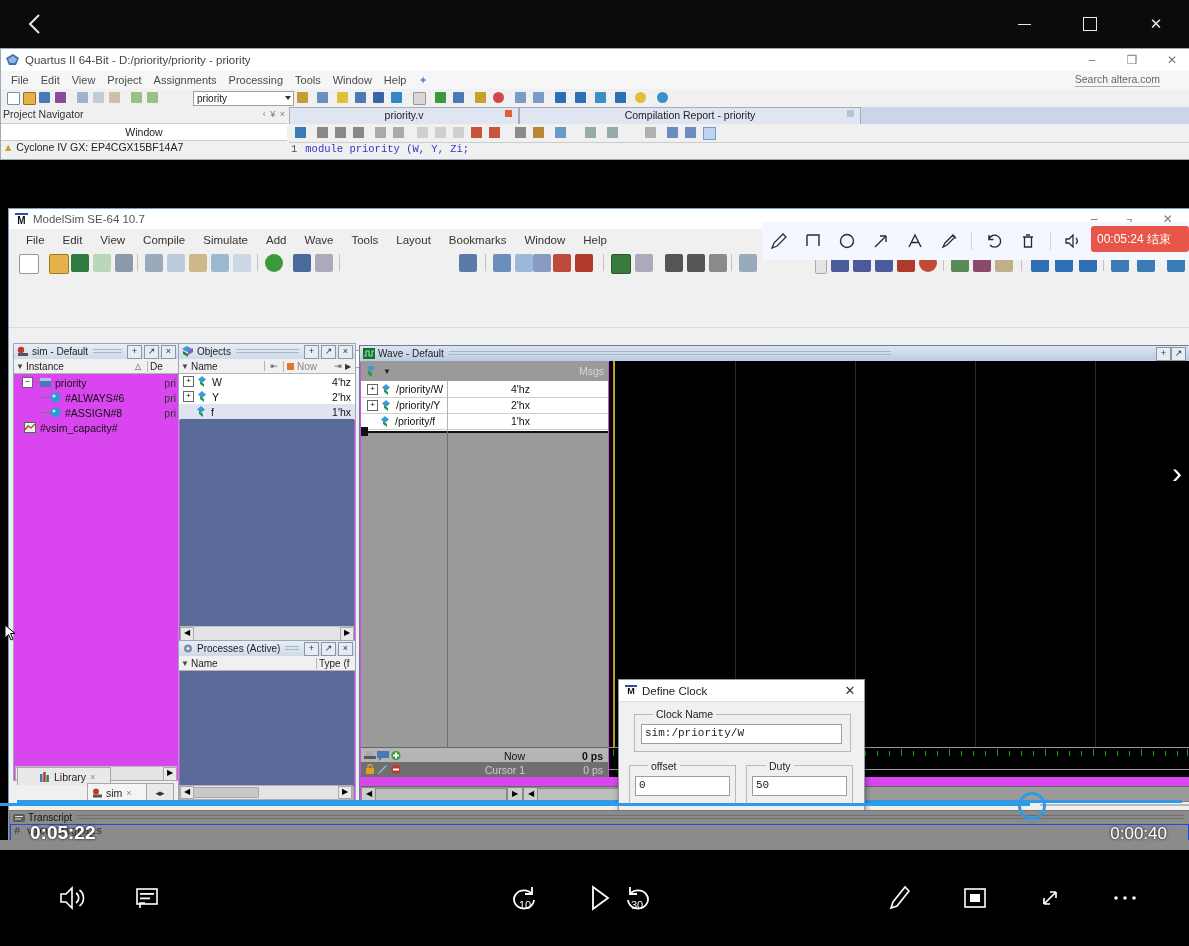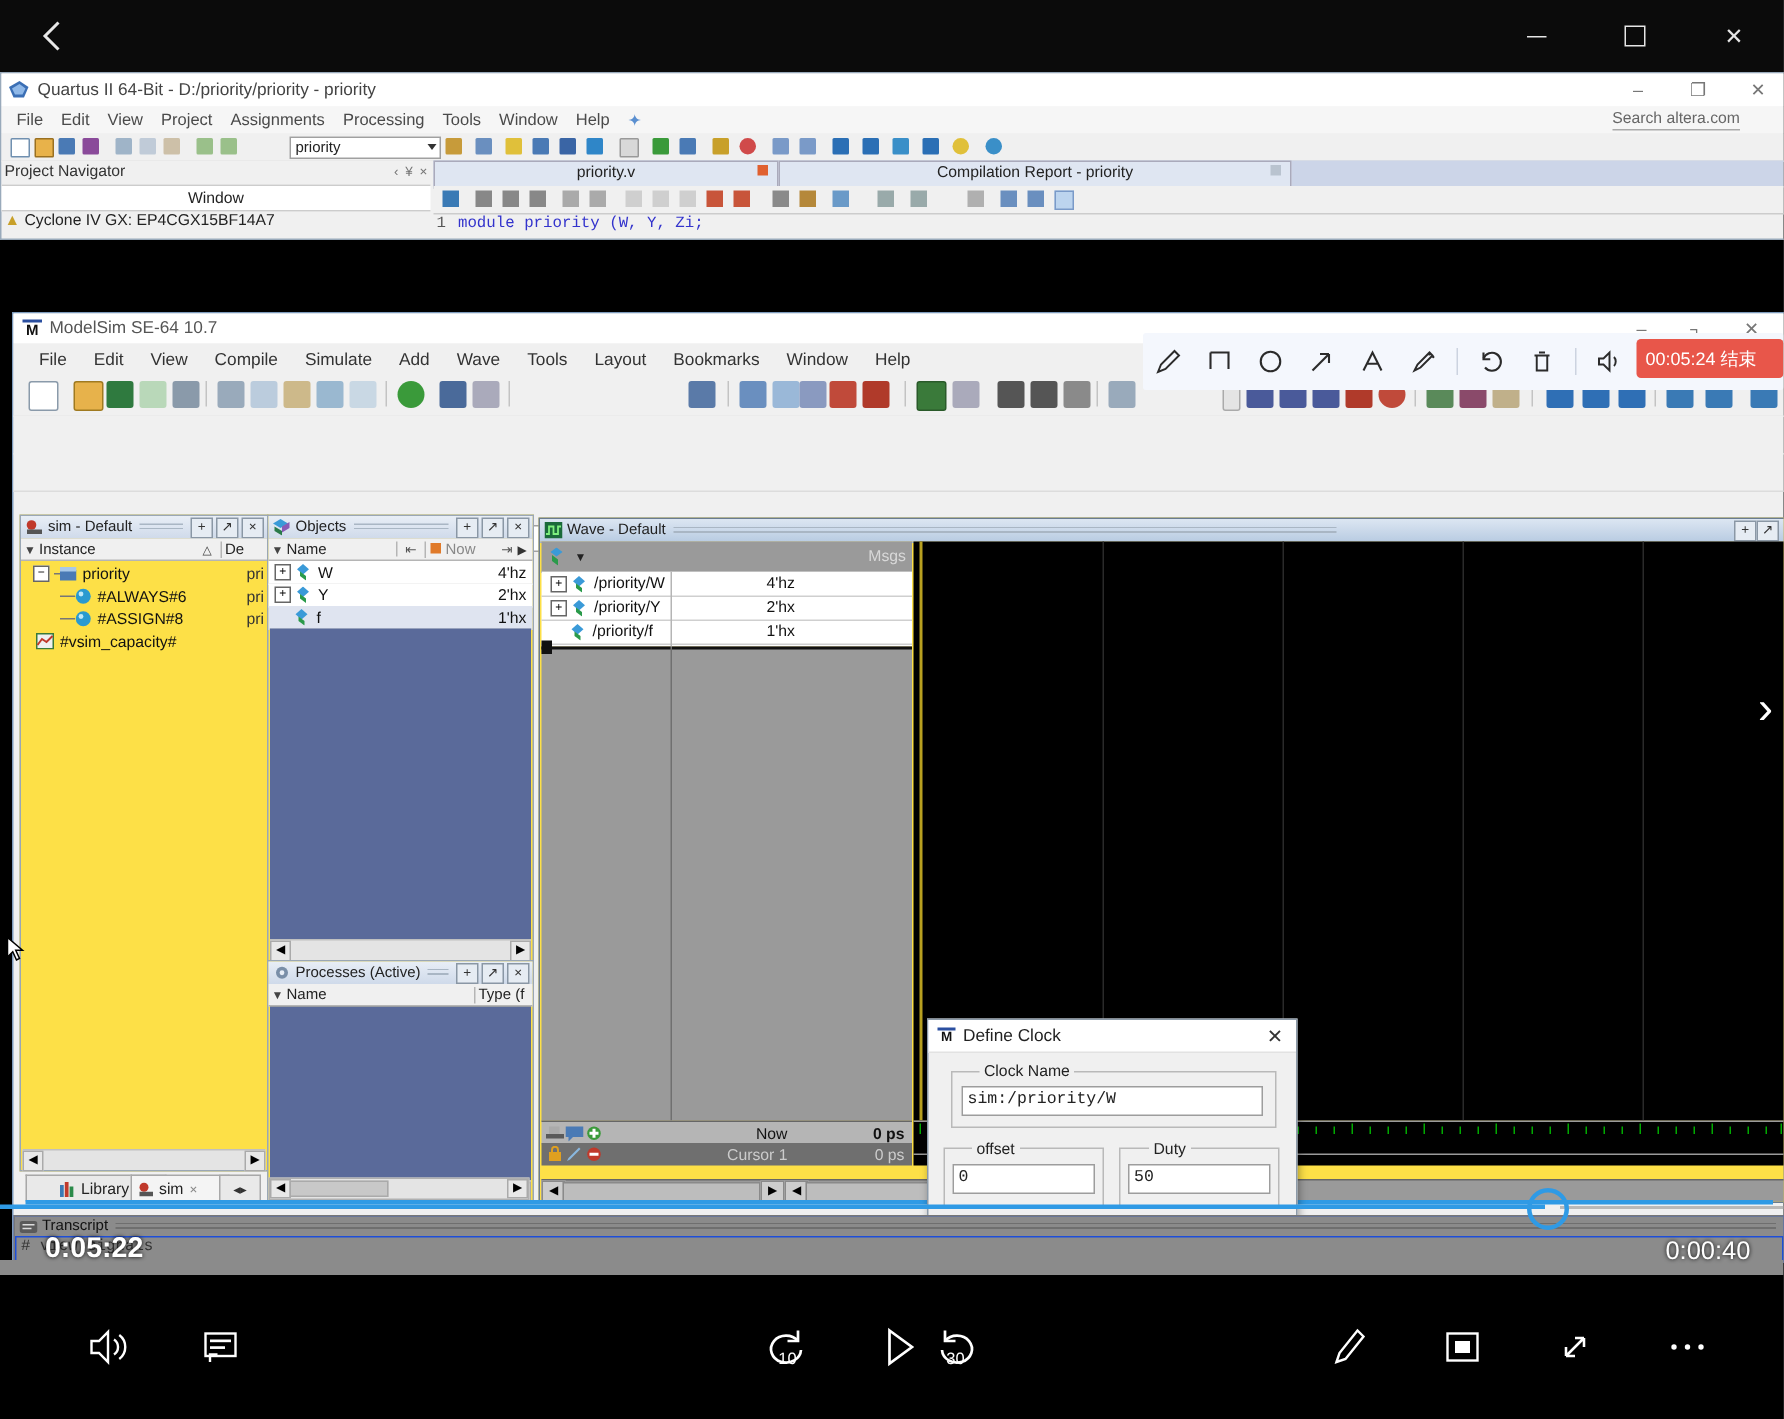--- a/index.html
+++ b/index.html
@@ -77,21 +77,21 @@
   .fldbox{position:absolute;background:#fff;border:1px solid #a2a2a2;font-size:10.5px;
           color:#333;padding-left:3px;font-family:"Liberation Mono",monospace;}
   .combobox{position:absolute;background:#fff;border:1px solid #a2a2a2;font-size:10.5px;color:#444;}
   .combobox .cb-t{padding-left:3px;font-family:"Liberation Mono",monospace;}
   .combobox .cb-a{position:absolute;right:1px;top:1px;bottom:1px;width:14px;background:#ececec;
           border-left:1px solid #bbb;}
   .combobox .cb-a:after{content:"";position:absolute;left:4px;top:6px;border-left:4px solid transparent;
           border-right:4px solid transparent;border-top:5px solid #333;}
 
   
-  .panel{position:absolute;background:#fde047;border:1px solid #9aa7b5;}
+  .panel{position:absolute;background:#d946ef;border:1px solid #9aa7b5;}
   .panel-hdr{position:absolute;left:0;top:0;right:0;height:15px;
              background:linear-gradient(#e8eef6,#cfdaea);border-bottom:1px solid #a9b6c4;
              font-size:10px;color:#222;display:flex;align-items:center;padding-left:3px;}
   .panel-hdr .ph-ic{width:12px;height:11px;margin-right:3px;}
   .panel-hdr .grip{flex:1;height:5px;margin:0 5px;
              background:repeating-linear-gradient(#a9b6c4,#a9b6c4 1px,transparent 1px,transparent 3px);}
   .ph-btn{width:13px;height:12px;margin-right:2px;border:1px solid #8a97a5;background:#e6ecf3;
           font-size:9px;line-height:10px;text-align:center;color:#333;}
   .col-hdr{position:absolute;left:0;right:0;height:14px;background:#f0f0f0;border-bottom:1px solid #b5b5b5;
            font-size:10px;color:#222;display:flex;align-items:center;}
@@ -823,21 +823,21 @@
       <div style="position:absolute;left:1px;bottom:0;right:1px;height:14px;background:#9a9a9a;border-top:1px solid #666;">
         <div style="position:absolute;left:0;top:0;width:14px;height:13px;background:#cdcdcd;border:1px solid #8a8a8a;font-size:8px;text-align:center;line-height:11px;">◀</div>
         <div style="position:absolute;left:14px;top:1px;width:130px;height:11px;background:#bdbdbd;border:1px solid #8a8a8a;"></div>
         <div style="position:absolute;left:146px;top:0;width:14px;height:13px;background:#cdcdcd;border:1px solid #8a8a8a;font-size:8px;text-align:center;line-height:11px;">▶</div>
         <div style="position:absolute;left:162px;top:0;width:14px;height:13px;background:#cdcdcd;border:1px solid #8a8a8a;font-size:8px;text-align:center;line-height:11px;">◀</div>
         <div style="position:absolute;left:176px;top:1px;width:110px;height:11px;background:#bdbdbd;border:1px solid #8a8a8a;"></div>
         <div style="position:absolute;left:288px;top:0;width:14px;height:13px;background:#cdcdcd;border:1px solid #8a8a8a;font-size:8px;text-align:center;line-height:11px;">▶</div>
       </div>
     </div>
 
-    <div class="btab" style="left:8px;top:574px;width:66px;padding-left:22px;">
+    <div class="btab" style="left:8px;top:558px;width:66px;padding-left:22px;">
       <span style="width:11px;height:10px;margin-right:3px;">
         <svg width="11" height="10" viewBox="0 0 11 10">
             <rect x="0" y="2" width="2.5" height="8" fill="#3a7ab5"></rect>
             <rect x="3.2" y="0" width="2.5" height="10" fill="#c0392b"></rect>
             <rect x="6.4" y="3" width="2.5" height="7" fill="#2a8a4a"></rect>
           </svg>
       </span>
       <span>Library</span>
       <span style="margin-left:4px;color:#888;font-size:9px;">×</span>
     </div>

